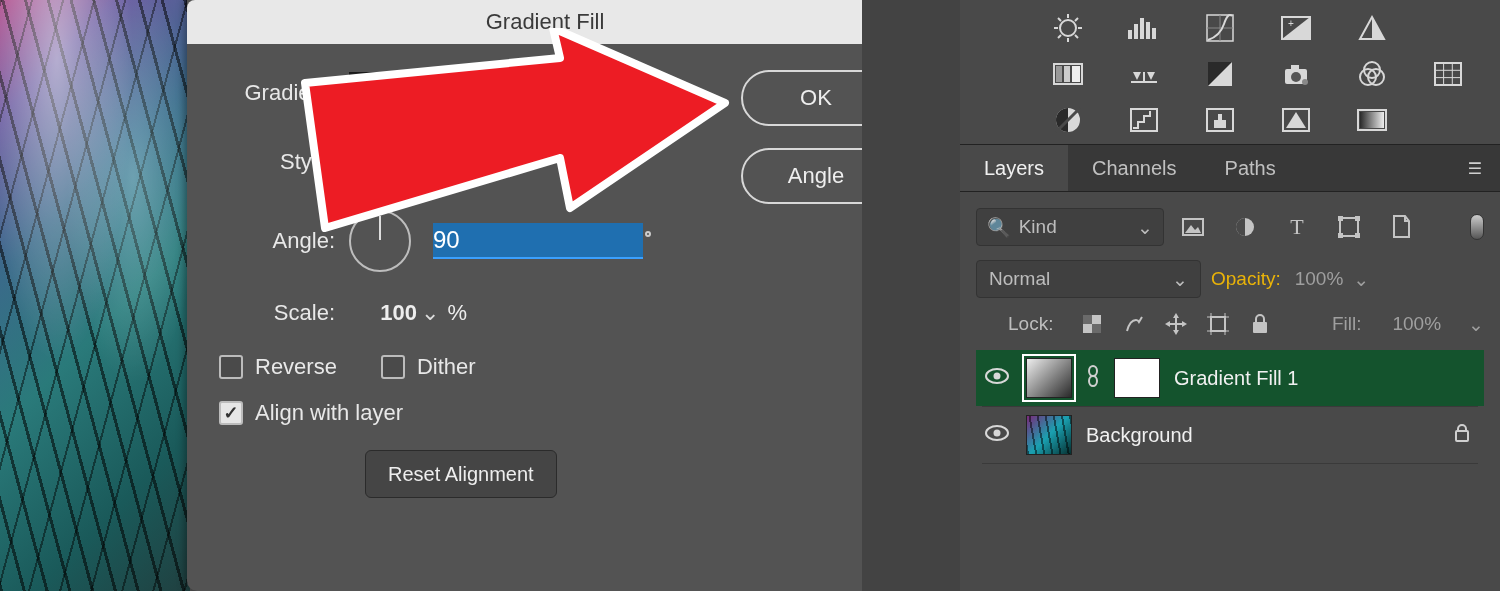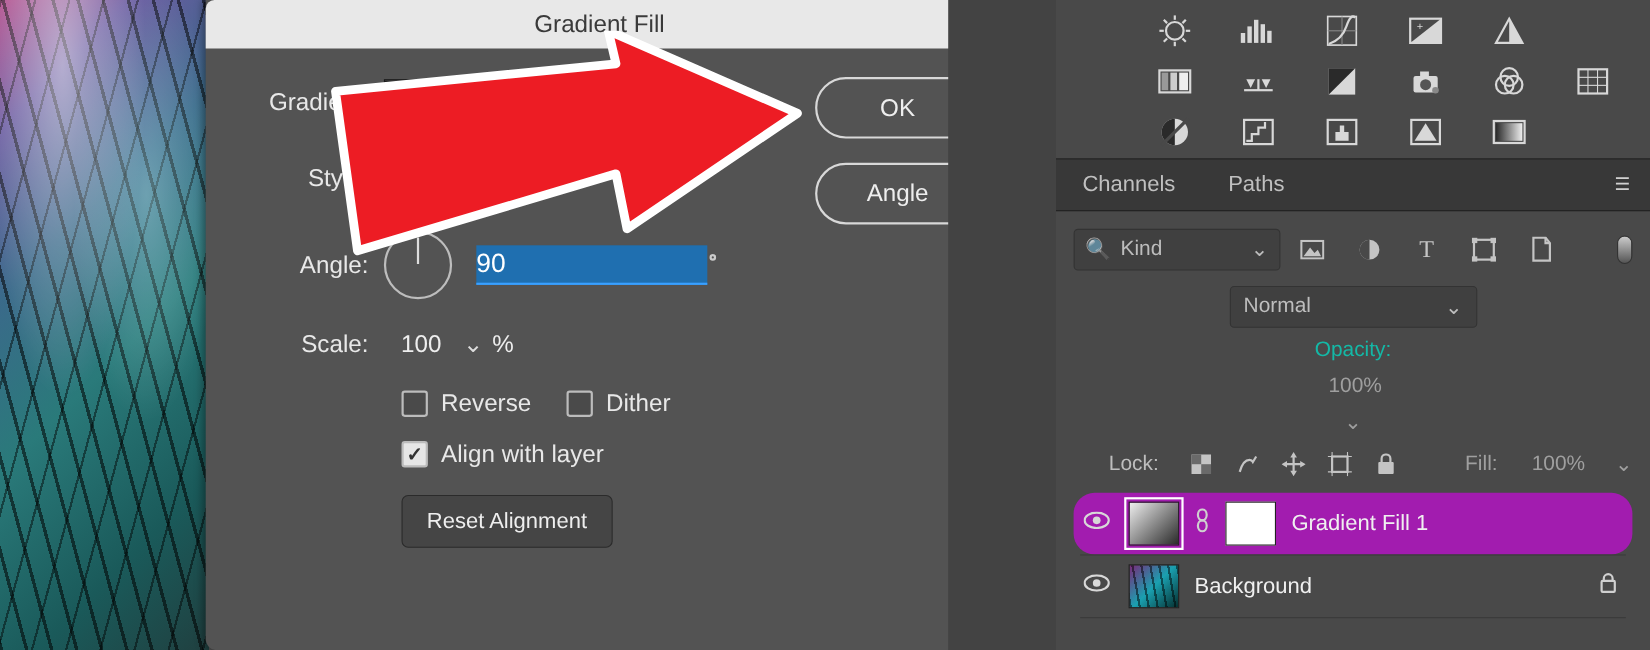--- a/index.html
+++ b/index.html
@@ -43,24 +43,24 @@
 .angle-dial {
   width: 62px; height: 62px; border: 2px solid #bdbdbd; border-radius: 50%; position: relative; margin-right: 22px;
 }
 .angle-dial::after { content:""; position:absolute; left:50%; top:4px; width:2px; height:24px; background:#ddd; transform:translateX(-50%);}
 .angle-input {
   width: 210px; height: 36px; background: transparent; border: none; border-bottom: 2px solid #2aa7ff;
   color: #fff; font-size: 24px; padding: 2px 0;
 }
 .angle-input.selected { background: #1f6fb0; border-bottom: 2px solid #3aa0ff; }
 .degree-mark { width:6px; height:6px; border:2px solid #ccc; border-radius:50%; margin-left:2px; margin-bottom:14px; }
-.scale-input { width:72px; background: transparent; border:none; color:#eee; font-size:22px; padding-right:4px; text-align:center; }
+.scale-input { width:72px; background: transparent; border:none; color:#eee; font-size:22px; padding-right:4px; text-align:right;font-weight:bold; }
 .scale-chev { color:#ddd; margin: 0 8px 0 0; }
 .pct { color:#eee; }
-.chk-group { display:flex; gap:32px; margin-left:146px; margin-bottom:24px; }
+.chk-group { display:flex; gap:44px; margin-bottom:24px; }
 .chk { display:flex; align-items:center; gap:12px; color:#e8e8e8; }
 .chk .box { width:24px; height:24px; border:2px solid #bcbcbc; border-radius:3px; display:flex; align-items:center; justify-content:center; background:#4a4a4a;}
 .chk .box.checked { background:#e6e6e6; color:#333; }
 .chk .box.checked::after { content:"✓"; font-size:18px; font-weight:bold; color:#333; }
 .reset-btn {
   margin-left: 146px; height: 48px; padding: 0 22px; border:1px solid #2b2b2b; border-radius:6px;
   background:#454545; color:#eee; font-size:20px; display:inline-flex; align-items:center;
 }
 .btn-col { position:absolute; right:12px; top:70px; display:flex; flex-direction:column; gap:22px; }
 .pill {
@@ -83,31 +83,31 @@
 .panel-tabs .tab { padding:0 24px; height:100%; display:flex; align-items:center; color:#c0c0c0; font-size:20px; }
 .panel-tabs .tab.active { background:#494949; color:#f0f0f0; }
 .panel-tabs .menu { margin-left:auto; padding:0 18px; color:#d0d0d0; }
 
 .panel-section { padding: 16px 16px; color:#bdbdbd; font-size:19px; }
 .kind-row { display:flex; align-items:center; gap:16px; margin-bottom:14px; }
 .kind-select { width:188px; height:38px; border:1px solid #333; border-radius:4px; background:#404040; display:flex; align-items:center; padding:0 10px; gap:8px; }
 .kind-select .mag { opacity:0.8; }
 .kind-filters { display:flex; gap:26px; align-items:center; }
 .kf { width:26px; height:26px; display:flex; align-items:center; justify-content:center; color:#c4c4c4; }
-.blend-row { display:flex; align-items:center; gap:10px; margin-bottom:14px;flex-direction:column; }
+.blend-row { display:flex; align-items:center; gap:10px; margin-bottom:14px; }
 .blend-select { width:225px; height:38px; border:1px solid #333; border-radius:4px; background:#404040; display:flex; align-items:center; padding:0 12px; justify-content:space-between;}
-.op-label { color:#14b8a6; }
+.op-label { color:#eab308; }
 .op-val { color:#9f9f9f; margin-left:4px;}
 .lock-row { display:flex; align-items:center; gap:27px; margin-bottom:14px;margin-left:32px; }
 .lock-icons { display:flex; gap:18px; }
 .lki { width:24px; height:24px; color:#c4c4c4; display:flex; align-items:center; justify-content:center; }
 
 .layers-list {}
 .layer-row { display:flex; align-items:center; height:56px; padding:0 6px; gap:14px; }
-.layer-row.active { background:#a21caf;border-radius:19px; }
+.layer-row.active { background:#14532d; }
 .eye { width:30px; color:#d8d8d8; text-align:center; }
 .thumb { width:46px; height:40px; border:1px solid #222; background:#333; position:relative; }
 .thumb.grad { background: linear-gradient(135deg,#eee,#2a2a2a); outline:2px solid #fff; outline-offset:2px; }
 .thumb.mask { background:#fff; }
 .thumb.bg-img { background: linear-gradient(135deg,#7a2a7a,#1aa0b0,#063030); position:relative; }
 .thumb.bg-img::after { content:""; position:absolute; inset:0; background: repeating-linear-gradient(80deg, rgba(0,0,0,0.5) 0 2px, transparent 2px 8px); }
 .link-ic { color:#cfcfcf; }
 .layer-name { color:#f0f0f0; font-size:20px; flex:1; }
 .lock-ic { color:#d0d0d0; padding-right:8px;}
 hr.sep { border:none; border-top:1px solid #3a3a3a; margin:0 6px; }
@@ -312,20 +312,23 @@
                 <stop offset="0" stop-color="#2a2a2a"></stop>
                 <stop offset="1" stop-color="#eee"></stop>
               </linearGradient>
             </defs>
           </svg>
         </span>
     </div>
   </div>
 
   <div class="panel-tabs">
+    <div class="tab active">
+        <span>Layers</span>
+      </div>
     <div class="tab">
         <span>Channels</span>
       </div>
     <div class="tab">
         <span>Paths</span>
       </div>
     <div class="menu">☰</div>
   </div>
 
   <div class="panel-section">

